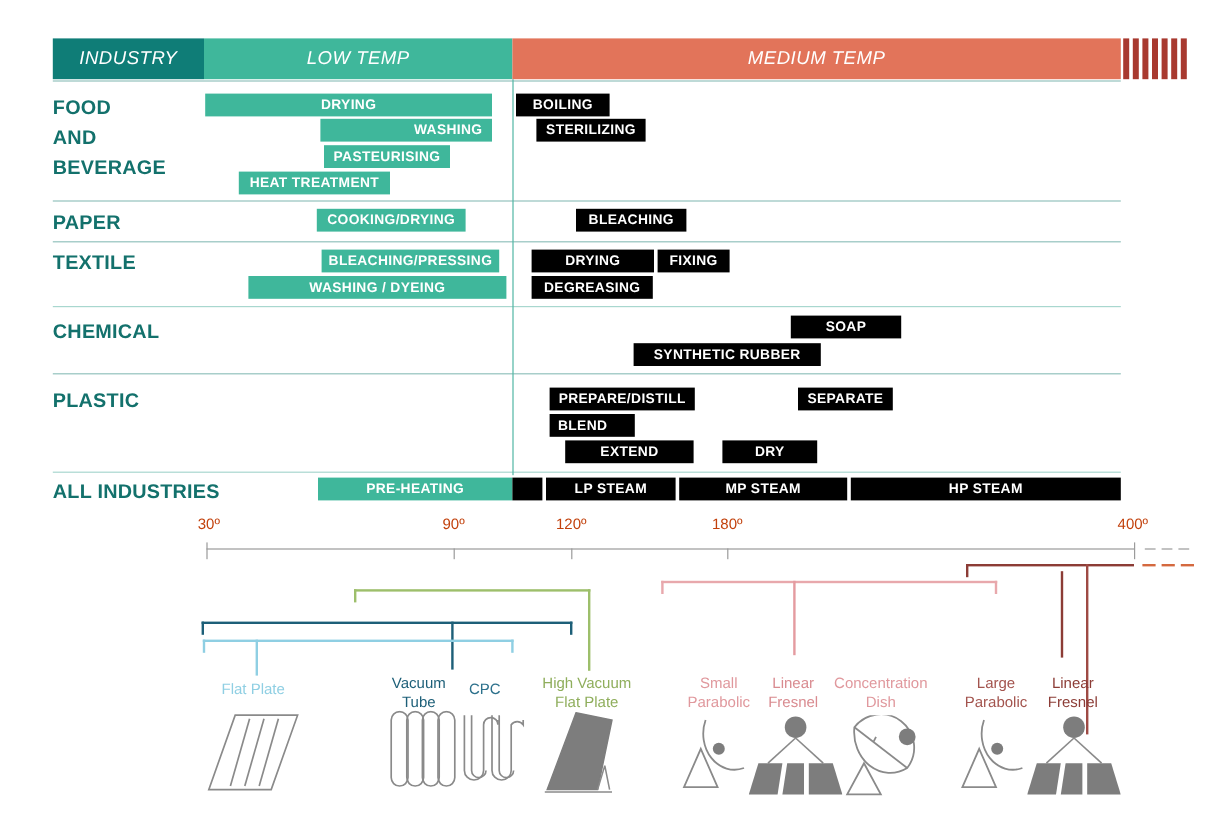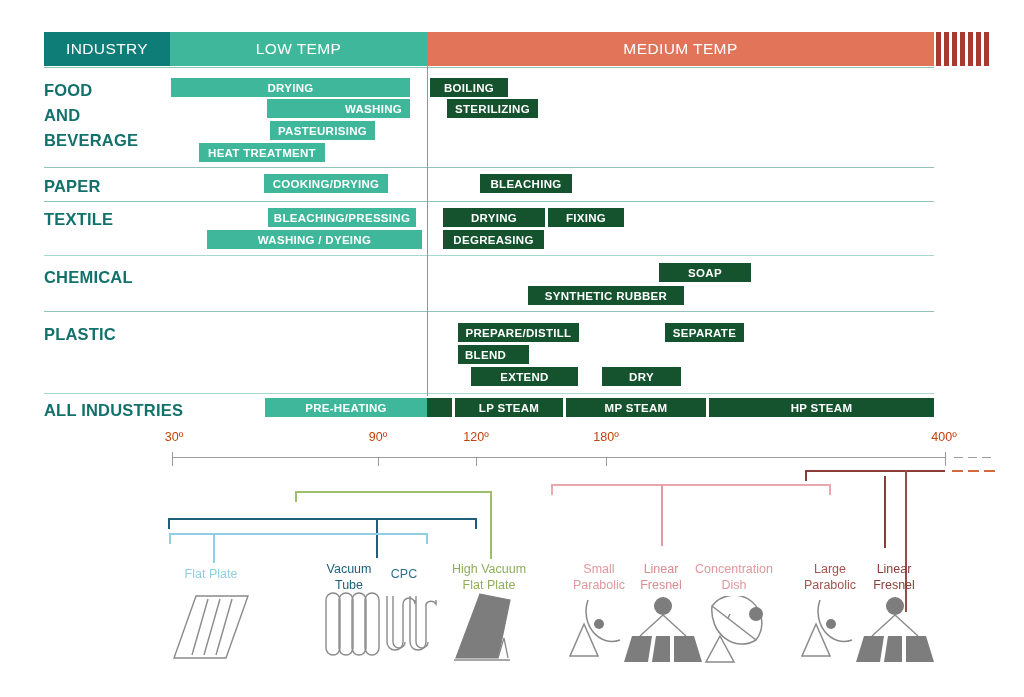--- a/index.html
+++ b/index.html
@@ -7,21 +7,21 @@
     width: 1024px; height: 697px;
     background: #ffffff;
     font-family: "Liberation Sans", sans-serif;
     overflow: hidden;
   }
   #stage { position: relative; width: 1024px; height: 697px; }
 
   
   .hdr { position: absolute; height: 34px; top: 32px; display: flex;
          align-items: center; justify-content: center; color: #ffffff;
-         font-size: 15.5px; letter-spacing: .4px; }
+         font-size: 15.5px; letter-spacing: .4px; font-style: italic; }
   #hdr-industry { left: 44px;  width: 126px; background: #0f7d77; }
   #hdr-low      { left: 170px; width: 257px; background: #3fb79b; }
   #hdr-med      { left: 427px; width: 507px; background: #e2745a; }
 
   
   #hdr-hatch { position: absolute; top: 32px; left: 936px; width: 54px; height: 34px; }
   #hdr-hatch .s { position: absolute; top: 0; width: 5px; height: 34px; background: #a8392f; }
 
   
   .rowline { position: absolute; left: 44px; width: 890px; height: 1px; background: #3b8f86; opacity: .55; }
@@ -31,21 +31,21 @@
   .rowlabel { position: absolute; left: 44px; color: #13716c;
               font-size: 16.5px; font-weight: bold; letter-spacing: .2px;
               line-height: 25px; white-space: pre-line; }
 
   
   .bar { position: absolute; height: 19px; color: #ffffff;
          font-size: 11.5px; font-weight: bold; letter-spacing: .3px;
          display: flex; align-items: center; justify-content: center;
          white-space: nowrap; overflow: hidden; }
   .bar.low { background: #3fb79b; }
-  .bar.med { background: #14532d; }
+  .bar.med { background: #000000; }
   .bar.lbl-left   { justify-content: flex-start; padding-left: 7px; }
   .bar.lbl-right  { justify-content: flex-end;  padding-right: 8px; padding-left: 48px; }
 
   
   #axis { position: absolute; left: 172px; top: 457px; width: 773px; height: 1px; background: #9b9b9b; }
   .axtick { position: absolute; top: 457px; width: 1px; height: 9px; background: #9b9b9b; }
   .axtick.end { height: 14px; top: 452px; }
   .axlab { position: absolute; top: 430px; color: #c2410c; font-size: 12.5px;
            transform: translateX(-50%); white-space: nowrap; }
   .axdash { position: absolute; top: 457px; height: 1px; width: 9px; background: #9b9b9b; }
@@ -114,21 +114,21 @@
   <div class="bar low" style="left:199px; top:143px; width:126px">HEAT TREATMENT</div>
   <div class="bar med" style="left:430px; top:78px;  width:78px">BOILING</div>
   <div class="bar med" style="left:447px; top:99px;  width:91px">STERILIZING</div>
 
   <div class="bar low" style="left:264px; top:174px; width:124px">COOKING/DRYING</div>
   <div class="bar med" style="left:480px; top:174px; width:92px">BLEACHING</div>
 
   <div class="bar low" style="left:268px; top:208px; width:148px">BLEACHING/PRESSING</div>
   <div class="bar low" style="left:207px; top:230px; width:215px">WASHING / DYEING</div>
   <div class="bar med" style="left:443px; top:208px; width:102px">DRYING</div>
-  <div class="bar med" style="left:548px; top:208px; width:76px">FIXING</div>
+  <div class="bar med" style="left:548px; top:208px; width:60px">FIXING</div>
   <div class="bar med" style="left:443px; top:230px; width:101px">DEGREASING</div>
 
   <div class="bar med" style="left:659px; top:263px; width:92px">SOAP</div>
   <div class="bar med" style="left:528px; top:286px; width:156px">SYNTHETIC RUBBER</div>
 
   <div class="bar med" style="left:458px; top:323px; width:121px">PREPARE/DISTILL</div>
   <div class="bar med" style="left:665px; top:323px; width:79px">SEPARATE</div>
   <div class="bar med lbl-left" style="left:458px; top:345px; width:71px">BLEND</div>
   <div class="bar med" style="left:471px; top:367px; width:107px">EXTEND</div>
   <div class="bar med" style="left:602px; top:367px; width:79px">DRY</div>

